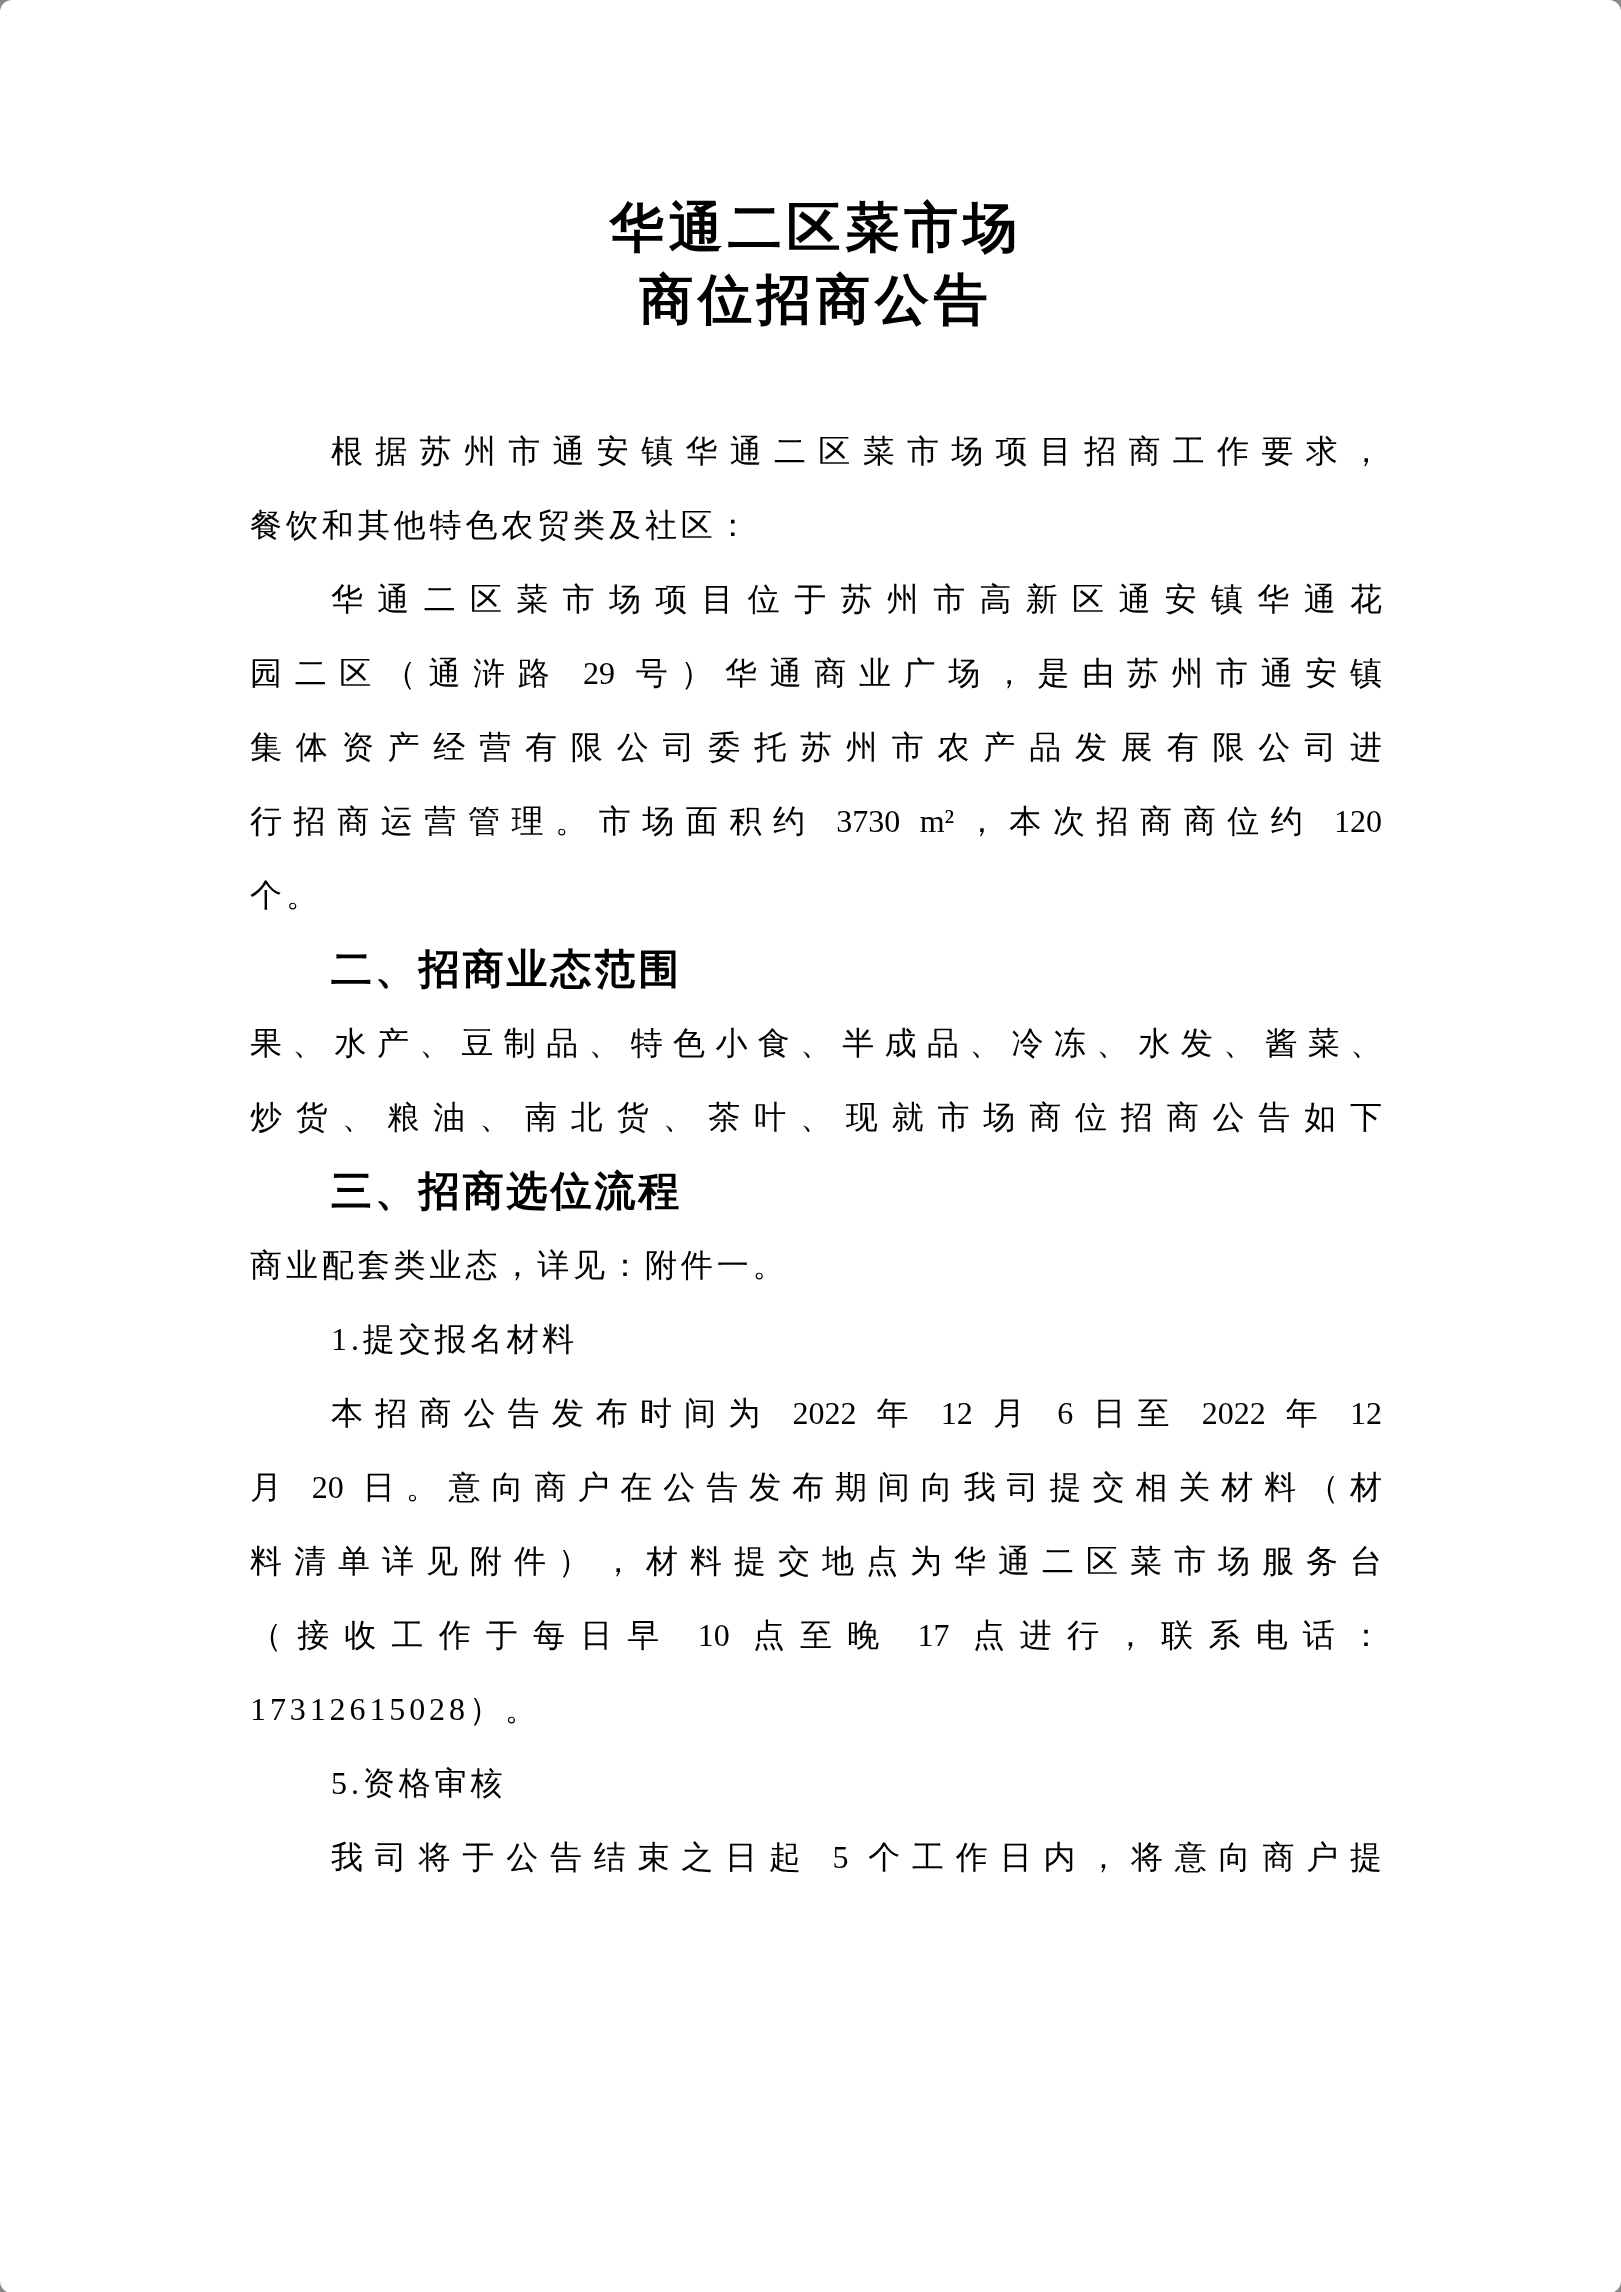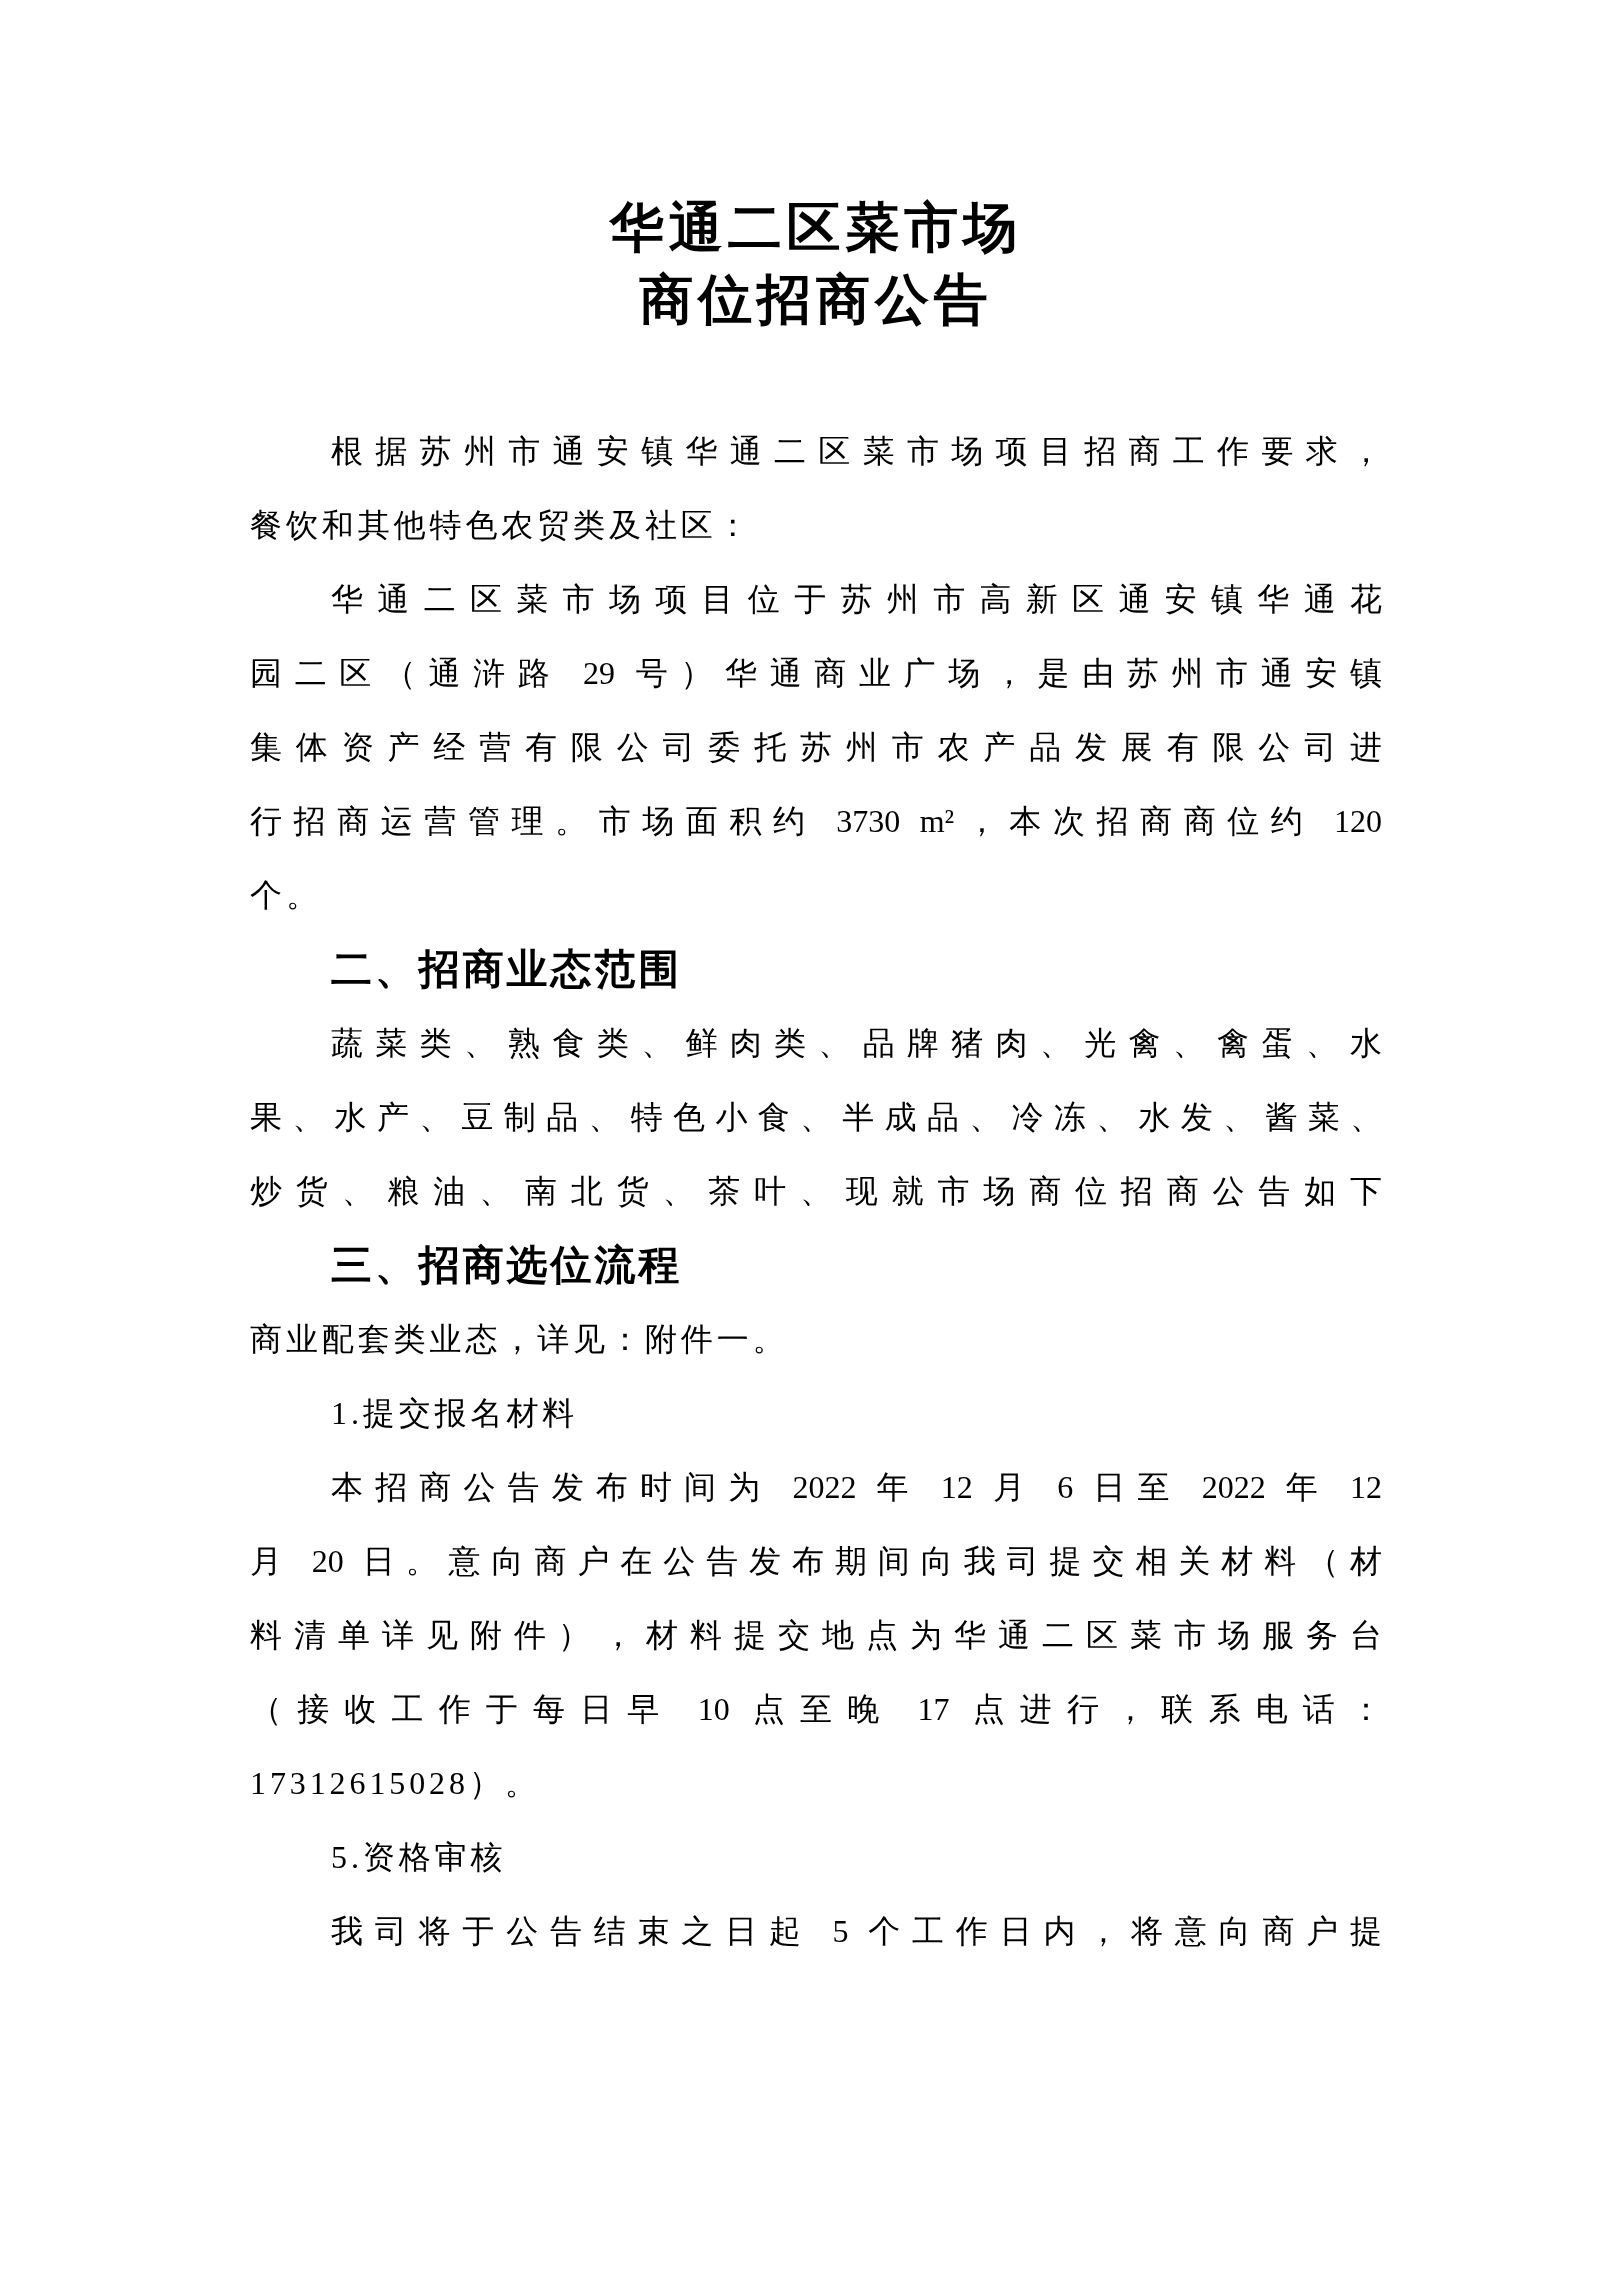--- a/index.html
+++ b/index.html
@@ -9,20 +9,21 @@
   }
   .page {
     position: relative;
     width: 1621px;
     height: 2293px;
     margin: 0 auto;
     background: #ffffff;
     color: #000000;
     font-family: "Liberation Serif", "DejaVu Serif", serif;
     overflow: hidden;
+    border-radius: 12px;
   }
   .content {
     position: absolute;
     left: 250px;
     top: 192px;
     width: 1132px;
   }
   .title-block {
     text-align: center;
     font-weight: bold;
@@ -64,21 +65,20 @@
     </div>
     <div class="doc-body">
         <div class="line just indent">根据苏州市通安镇华通二区菜市场项目招商工作要求，</div>
         <div class="line">餐饮和其他特色农贸类及社区：</div>
         <div class="line just indent">华通二区菜市场项目位于苏州市高新区通安镇华通花</div>
         <div class="line just">园二区（通浒路 29 号）华通商业广场，是由苏州市通安镇</div>
         <div class="line just">集体资产经营有限公司委托苏州市农产品发展有限公司进</div>
         <div class="line just">行招商运营管理。市场面积约 3730 m²，本次招商商位约 120</div>
         <div class="line">个。</div>
         <div class="line heading indent">二、招商业态范围</div>
-        <div class="line just indent">蔬菜类、熟食类、鲜肉类、品牌猪肉、光禽、禽蛋、水</div>
         <div class="line just">果、水产、豆制品、特色小食、半成品、冷冻、水发、酱菜、</div>
         <div class="line just">炒货、粮油、南北货、茶叶、现就市场商位招商公告如下</div>
         <div class="line heading indent">三、招商选位流程</div>
         <div class="line">商业配套类业态，详见：附件一。</div>
         <div class="line indent">1.提交报名材料</div>
         <div class="line just indent">本招商公告发布时间为 2022 年 12 月 6 日至 2022 年 12</div>
         <div class="line just">月 20 日。意向商户在公告发布期间向我司提交相关材料（材</div>
         <div class="line just">料清单详见附件），材料提交地点为华通二区菜市场服务台</div>
         <div class="line just">（接收工作于每日早 10 点至晚 17 点进行，联系电话：</div>
         <div class="line">17312615028）。</div>

